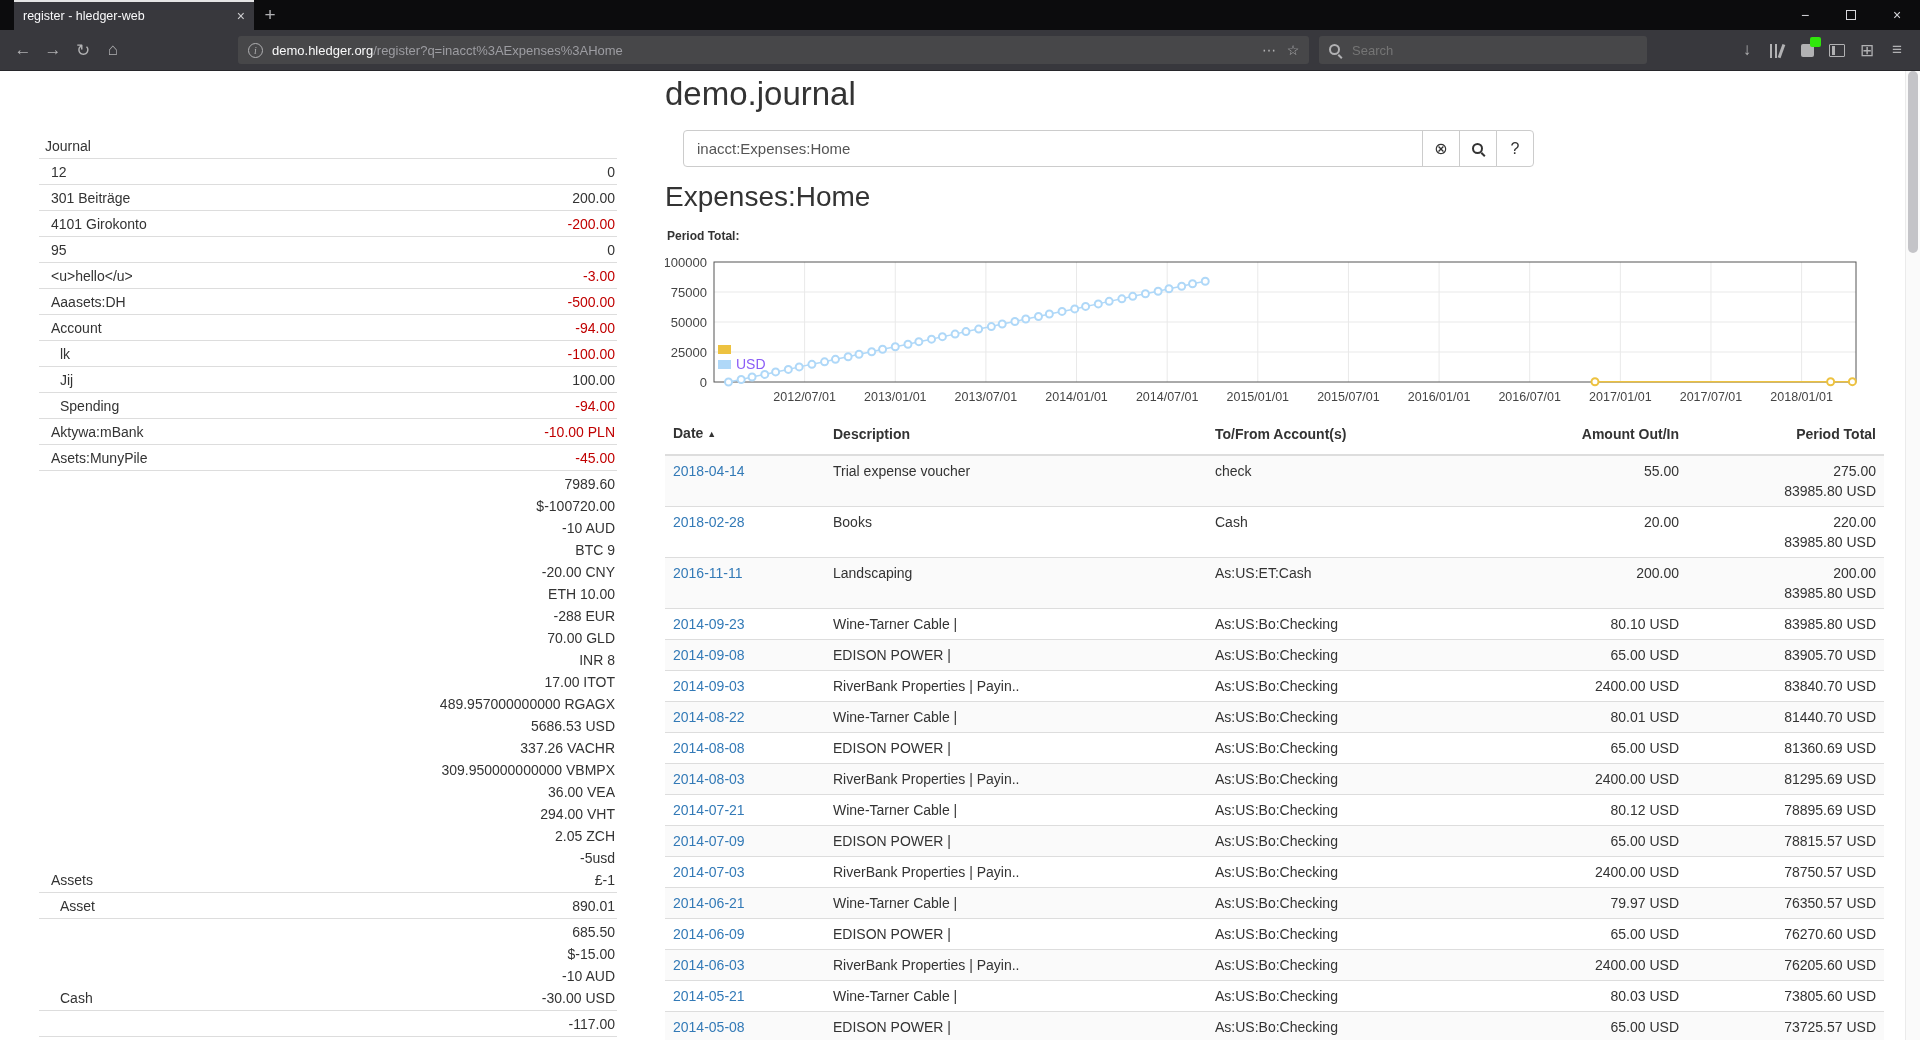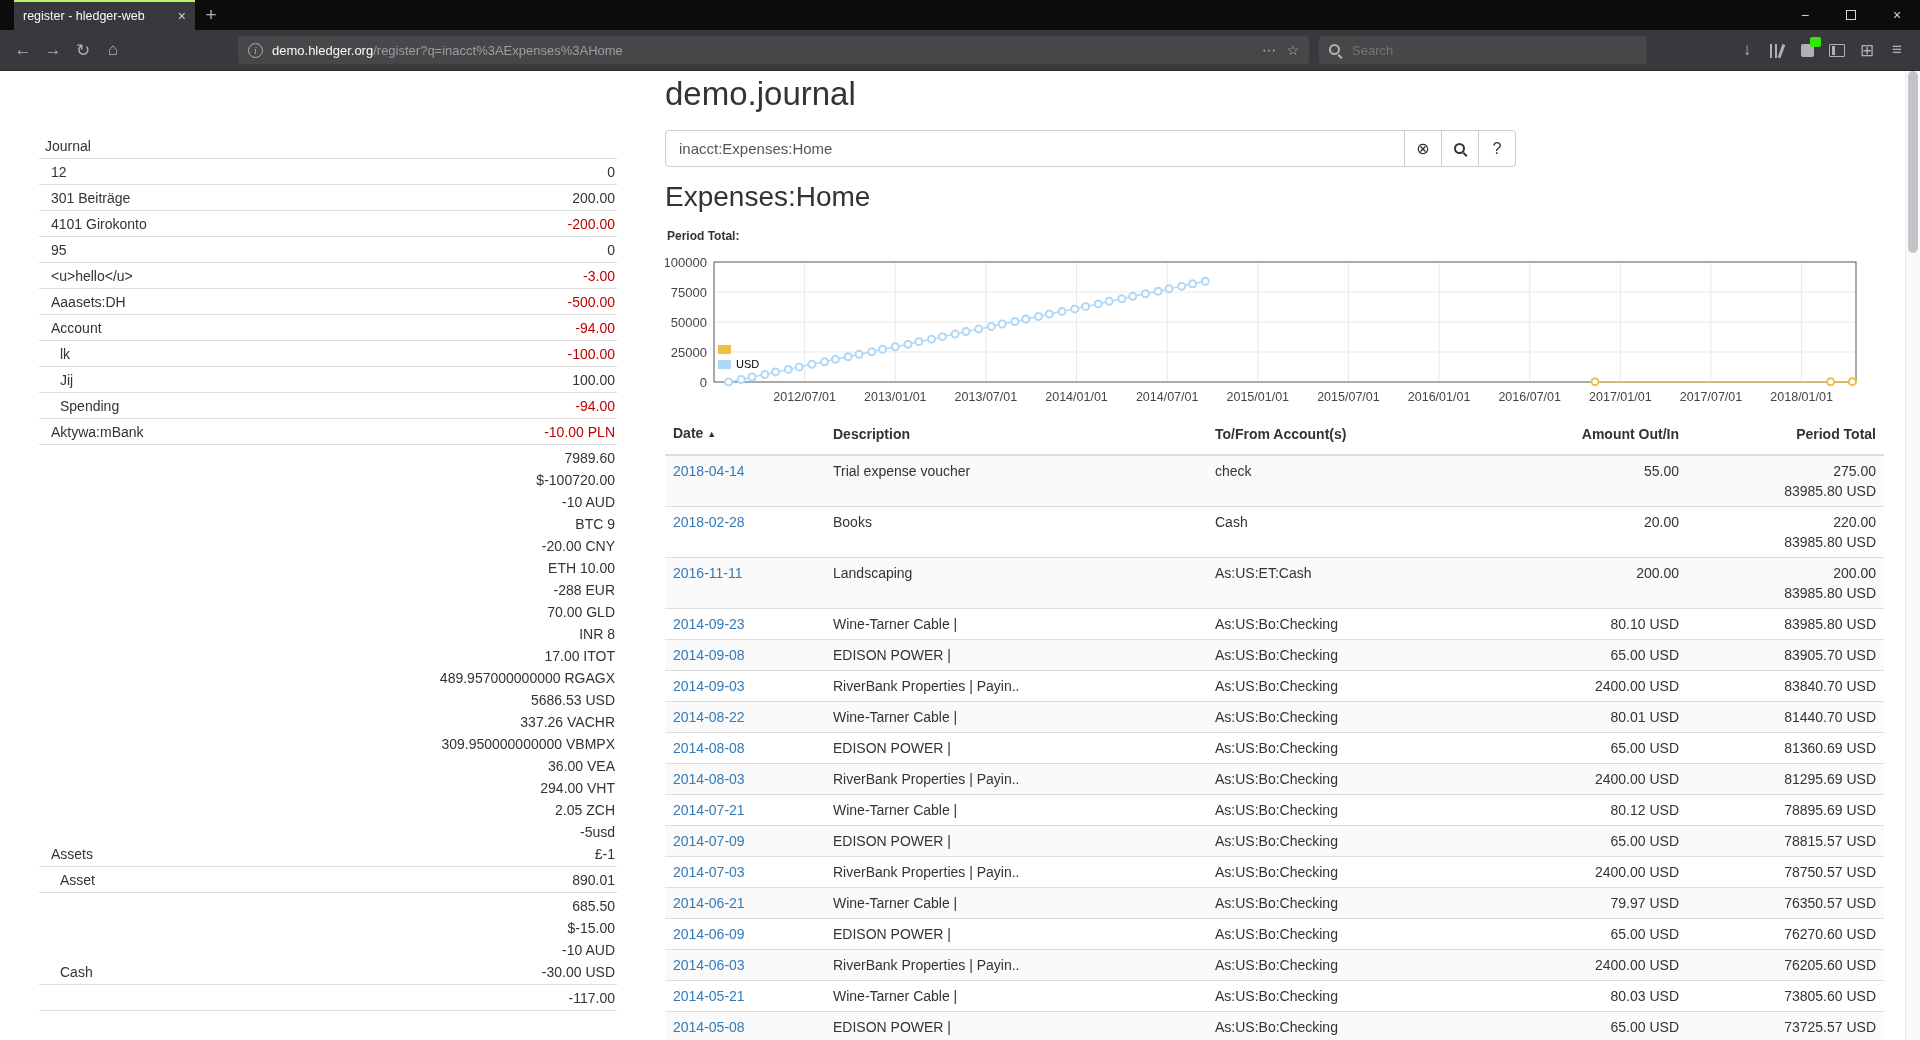--- a/index.html
+++ b/index.html
@@ -3,21 +3,21 @@
 <meta charset="utf-8">
 <title>register - hledger-web</title>
 <style>
   * { box-sizing: border-box; }
   html,body { margin:0; padding:0; width:1920px; height:1040px; overflow:hidden;
               font-family:"Liberation Sans", sans-serif; background:#fff; color:#333; }
 
   
   .tabbar { position:absolute; top:0; left:0; right:0; height:30px; background:#0c0c0d;
             display:flex; align-items:stretch; }
-  .tab { margin-left:14px; width:181px; background:#38383d; border-top:2px solid #bef264;
+  .tab { margin-left:14px; width:240px; background:#38383d; border-top:2px solid #e5e5e5;
          display:flex; align-items:center; color:#f9f9fa; font-size:12.5px; padding:12px 9px; }
   .tab-title { flex:1; white-space:nowrap; overflow:hidden; }
   .tab-close { color:#d0d0d2; font-size:14px; margin-left:6px; cursor:default; }
   .newtab { color:#b1b1b3; font-size:19px; width:32px; display:flex; align-items:center; justify-content:center; }
   .win-controls { margin-left:auto; display:flex; }
   .win-btn { width:46px; display:flex; align-items:center; justify-content:center; color:#d7d7db; font-size:14px; }
   .max-box { width:10px; height:10px; border:1.5px solid #d7d7db; display:inline-block; }
 
   .navbar { position:absolute; top:30px; left:0; right:0; height:41px; background:#38383d;
             display:flex; align-items:center; padding:0 8px; border-bottom:1px solid #27272b; }
@@ -64,34 +64,34 @@
   .ind0 .acct-name { padding-left:4px; }
   .ind1 .acct-name { padding-left:10px;text-align:right; }
   .ind2 .acct-name { padding-left:19px; }
   .acct-amts { margin-left:auto; text-align:right; }
   .amtline { line-height:22px; white-space:nowrap; }
   .neg { color:#c00000; }
 
   
   .main { position:absolute; left:665px; top:0; width:1219px; }
   .page-title { position:absolute; left:0; top:4px; margin:0; font-size:33px; font-weight:500; color:#333; }
-  .qform { position:absolute; left:0; top:59px; height:37px; display:flex;justify-content:center; }
+  .qform { position:absolute; left:18px; top:59px; height:37px; display:flex;justify-content:center; }
   .qinput { width:740px; height:37px; border:1px solid #ccc; border-radius:4px 0 0 4px; padding:0 13px;
             font-size:15px; color:#555; outline:none; font-family:"Liberation Sans",sans-serif; }
   .qbtn { width:38px; height:37px; border:1px solid #ccc; background:#fff; margin-left:-1px;
           display:flex; align-items:center; justify-content:center; font-size:16px; color:#333; cursor:pointer;
           font-family:"Liberation Sans",sans-serif; }
   .qbtn:last-child { border-radius:0 4px 4px 0; }
   .sub-title { position:absolute; left:0; top:110px; margin:0; font-size:28px; font-weight:500; color:#333; }
   .period-label { position:absolute; left:2px; top:158px; font-size:12px; font-weight:bold; color:#333; }
 
   .chart-wrap { position:absolute; left:0; top:187px; width:1200px; height:170px; }
   .chart-wrap svg { display:block; }
   svg text { font-family:"Liberation Sans",sans-serif; }
-  .legend { position:absolute; left:53px; top:84px; font-size:11px; color:#000000; }
+  .legend { position:absolute; left:53px; top:84px; font-size:14px; color:#8b5cf6; }
   .legend-row { display:flex; align-items:center; height:14px; margin-bottom:1px; }
   .legend-swatch { width:13px; height:9px; margin-right:5px; flex:none; }
 
   .register { position:absolute; left:0; top:342px; width:1219px; border-collapse:collapse; font-size:14px; }
   .register th { text-align:left; font-weight:bold; color:#333; padding:6px 8px; border-bottom:2px solid #ddd;
                  line-height:28px; vertical-align:bottom; }
   .register th.num, .register td.num { text-align:right; }
   .register td { padding:5px 8px; border-bottom:1px solid #ddd; line-height:20px; vertical-align:top; }
   .register tbody tr:nth-child(odd) { background:#fafafa; }
   .datelink { color:#337ab7; text-decoration:none; }
@@ -215,20 +215,26 @@
         <div class="acct-row ind2">
           <a class="acct-name" href="#">Spending</a>
           <span class="acct-amts">
             <div class="amtline neg">-94.00</div>
           </span>
         </div>
         <div class="acct-row ind1">
           <a class="acct-name" href="#">Aktywa:mBank</a>
           <span class="acct-amts">
             <div class="amtline neg">-10.00 PLN</div>
+          </span>
+        </div>
+        <div class="acct-row ind1">
+          <a class="acct-name" href="#">Asets:MunyPile</a>
+          <span class="acct-amts">
+            <div class="amtline neg">-45.00</div>
           </span>
         </div>
         <div class="acct-row ind1">
           <a class="acct-name" href="#">Assets</a>
           <span class="acct-amts">
             <div class="amtline">7989.60</div>
             <div class="amtline">$-100720.00</div>
             <div class="amtline">-10 AUD</div>
             <div class="amtline">BTC 9</div>
             <div class="amtline">-20.00 CNY</div>

